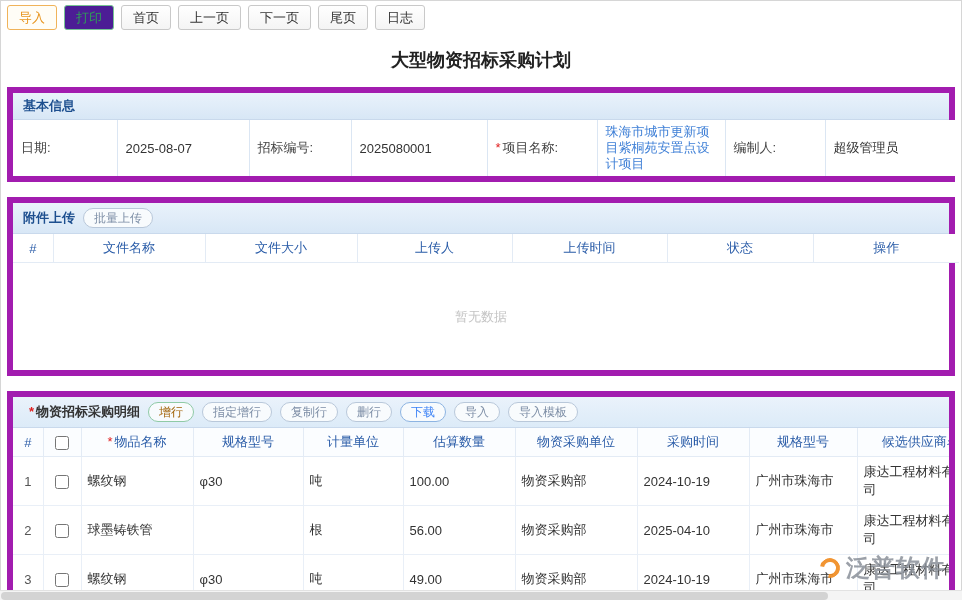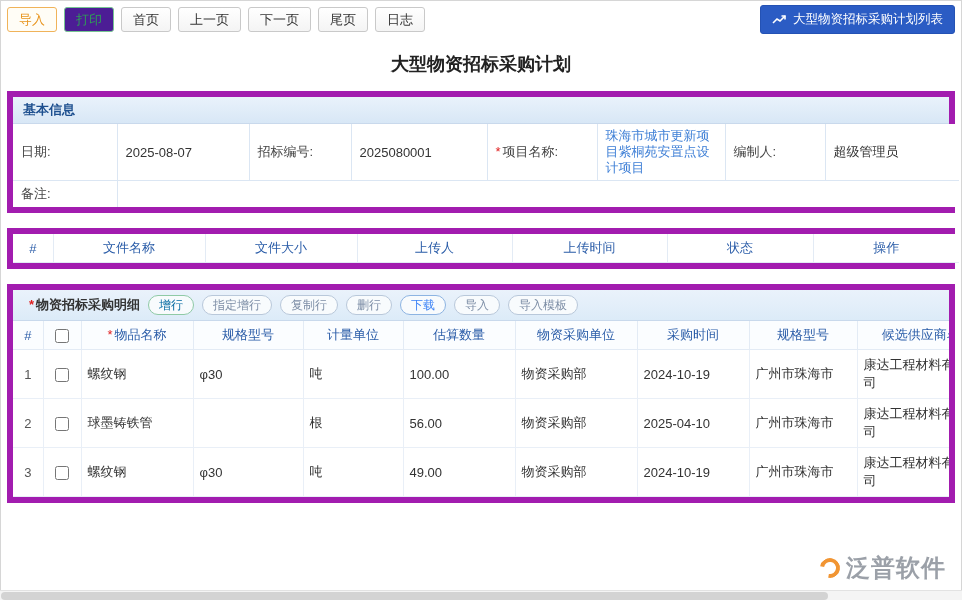--- a/index.html
+++ b/index.html
@@ -67,21 +67,21 @@
   .empty { height:107px; display:flex; align-items:center; justify-content:center; color:#c3c3c3; font-size:13px; }
 
   
   .detail-header { background:linear-gradient(#eaf2fb,#dcebf8); color:#333;padding-left:16px; }
   .detail-title { font-weight:bold; color:#333; }
   .pill {
     border:1px solid #b9c8da; color:#7d8ea6; background:#f8fbfd;
     border-radius:10px; padding:1px 10px; font-size:12px; font-weight:normal;
     cursor:pointer; line-height:16px; font-family:inherit;
   }
-  .pill-green { color:#0369a1; border-color:#8fcaa6; }
+  .pill-green { color:#a16207; border-color:#8fcaa6; }
   .pill-blue  { color:#3b82f6; border-color:#8db4e2; }
   .dwrap { overflow:hidden; width:100%; }
   .dgrid { width:984px; }
   .dgrid th { background:#fbfdff; }
   .dgrid td { height:30px; }
   .cell-num { text-align:left; }
   input[type="checkbox"] { width:14px; height:14px; accent-color:#3a76c9; margin:0; vertical-align:middle; cursor:pointer; }
   .idx { text-align:center; color:#555; }
 
   
@@ -98,29 +98,20 @@
 
 <div class="toolbar">
   <button class="btn btn-import">导入</button>
   <button class="btn btn-print">打印</button>
   <button class="btn">首页</button>
   <button class="btn">上一页</button>
   <button class="btn">下一页</button>
   <button class="btn">尾页</button>
   <button class="btn">日志</button>
   <div class="spacer"></div>
-  <button class="btn-list">
-    <span>
-      <svg width="15" height="11" viewBox="0 0 15 11" fill="none">
-        <polyline points="1,9 5,5 8,7 13,2" stroke="#ffffff" stroke-width="1.6" fill="none"></polyline>
-        <polyline points="9.5,2 13,2 13,5.5" stroke="#ffffff" stroke-width="1.6" fill="none"></polyline>
-      </svg>
-    </span>
-    <span>大型物资招标采购计划列表</span>
-  </button>
 </div>
 
 <div class="page-title">大型物资招标采购计划</div>
 
 <div class="section">
   <div class="sec-header">
     <span>基本信息</span>
   </div>
   <table class="form-table">
     <colgroup>
@@ -141,29 +132,29 @@
       <td>2025080001</td>
       <td class="label">
         <span class="req">*</span><span>项目名称:</span>
       </td>
       <td>
         <a class="link" href="#">珠海市城市更新项目紫桐苑安置点设计项目</a>
       </td>
       <td class="label">编制人:</td>
       <td>超级管理员</td>
     </tr>
-    <tr>
-      <td class="label">备注:</td>
-      <td colspan="7"></td>
-    </tr>
   </tbody>
     </table>
 </div>
 
 <div class="section sec-gap">
+  <div class="sec-header">
+    <span>附件上传</span>
+    <button class="pill">批量上传</button>
+  </div>
   <table class="grid">
     <colgroup>
       <col style="width:40px">
         <col style="width:152px">
         <col style="width:152px">
       <col style="width:155px">
         <col style="width:155px">
         <col style="width:146px">
         <col style="width:146px">
     </colgroup>
@@ -172,20 +163,21 @@
         <th>#</th>
         <th>文件名称</th>
         <th>文件大小</th>
         <th>上传人</th>
         <th>上传时间</th>
         <th>状态</th>
         <th>操作</th>
       </tr>
     </thead>
   </table>
+  <div class="empty">暂无数据</div>
 </div>
 
 <div class="section sec-gap">
   <div class="sec-header detail-header">
     <span class="detail-title">
       <span class="req">*</span><span>物资招标采购明细</span>
     </span>
     <button class="pill pill-green">增行</button>
     <button class="pill">指定增行</button>
     <button class="pill">复制行</button>

